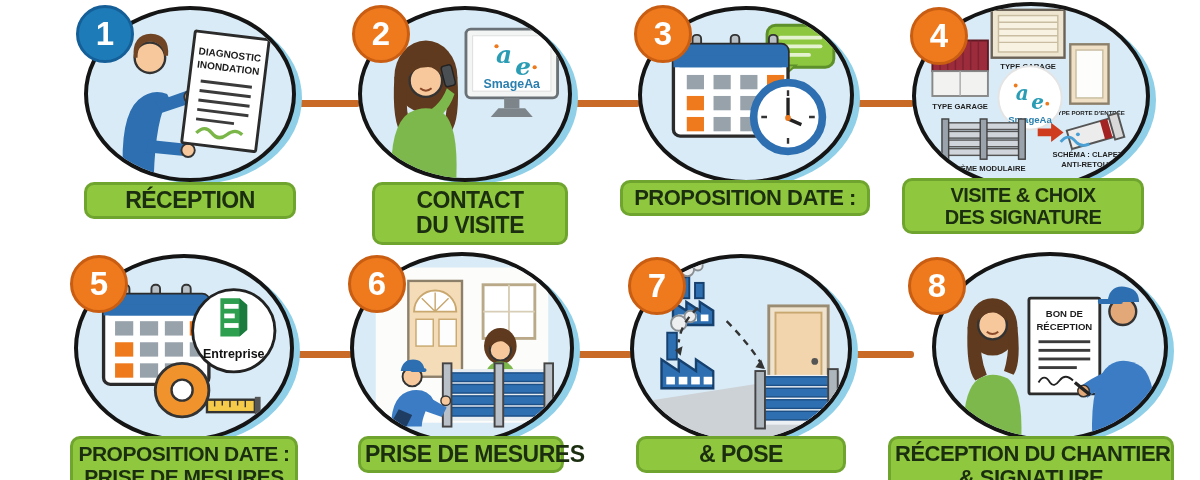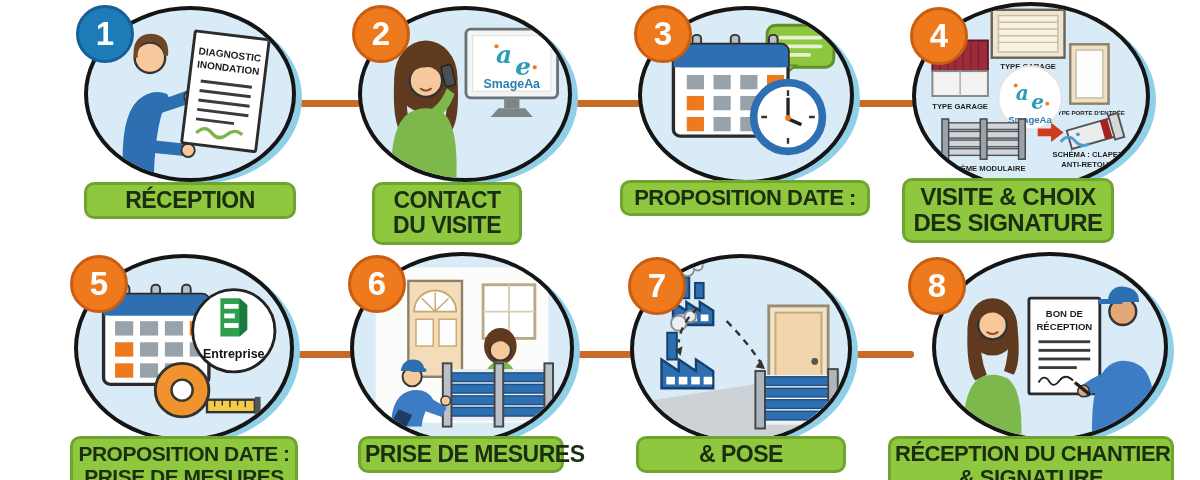--- a/index.html
+++ b/index.html
@@ -91,21 +91,21 @@
           <circle cx="66" cy="74" r="17" fill="#f6c89c" stroke="#333" stroke-width="2.5"></circle>
           <path d="M48 70 Q48 52 66 52 Q84 52 84 70 Q74 58 66 60 Q54 60 48 70 Z" fill="#5f3a1e"></path>
           <path d="M60 82 Q66 87 72 82" stroke="#8a4a2a" stroke-width="2" fill="none"></path>
           <rect x="84" y="58" width="11" height="22" rx="3" transform="rotate(-14 89 69)" fill="#4a4f54" stroke="#222" stroke-width="1.5"></rect>
           <path d="M56 112 Q80 104 88 82 L96 88 Q88 112 64 122 Z" fill="#7cb84c"></path>
           <path d="M30 176 Q28 122 48 108 Q66 98 84 108 Q100 120 98 176 Z" fill="#7cb84c"></path>
         </g>
       </svg>
     </div>
     <div class="badge" style="left:352px;top:5px;">2</div>
-    <div class="label" style="left:372px;top:182px;width:150px;font-size:23px;">
+    <div class="label" style="left:372px;top:182px;width:196px;font-size:23px;">
       <div>CONTACT</div>
       <div>DU VISITE</div>
     </div>
   </div>
 
   <div class="step">
     <div class="circle" style="left:638px;top:6px;width:216px;height:178px;">
       <svg viewBox="0 0 216 178">
         <g>
           <rect x="130" y="16" width="70" height="44" rx="9" fill="#8dc63f" stroke="#5d8f2a" stroke-width="3"></rect>
@@ -198,21 +198,21 @@
             <rect x="204" y="119" width="10" height="26" fill="#d8d8d8" stroke="#555" stroke-width="2"></rect>
           </g>
           <path d="M150 142 q8 -10 16 0 q6 6 14 2" stroke="#4a9fd4" stroke-width="3" fill="none"></path>
           <circle cx="168" cy="134" r="2" fill="#4a9fd4"></circle>
           <text class="mini-cap" x="178" y="158">SCHÉMA : CLAPET</text>
           <text class="mini-cap" x="178" y="168">ANTI-RETOUR</text>
         </g>
       </svg>
     </div>
     <div class="badge" style="left:910px;top:7px;">4</div>
-    <div class="label" style="left:902px;top:178px;width:212px;font-size:24px;">
+    <div class="label" style="left:902px;top:178px;width:242px;font-size:20px;">
       <div>VISITE &amp; CHOIX</div>
       <div>DES SIGNATURE</div>
     </div>
   </div>
 
   <div class="step">
     <div class="circle" style="left:74px;top:254px;width:220px;height:188px;">
       <svg viewBox="0 0 220 188">
         <g>
           <rect x="44" y="28" width="9" height="20" rx="4" fill="#b9c0c6" stroke="#333" stroke-width="2"></rect>

